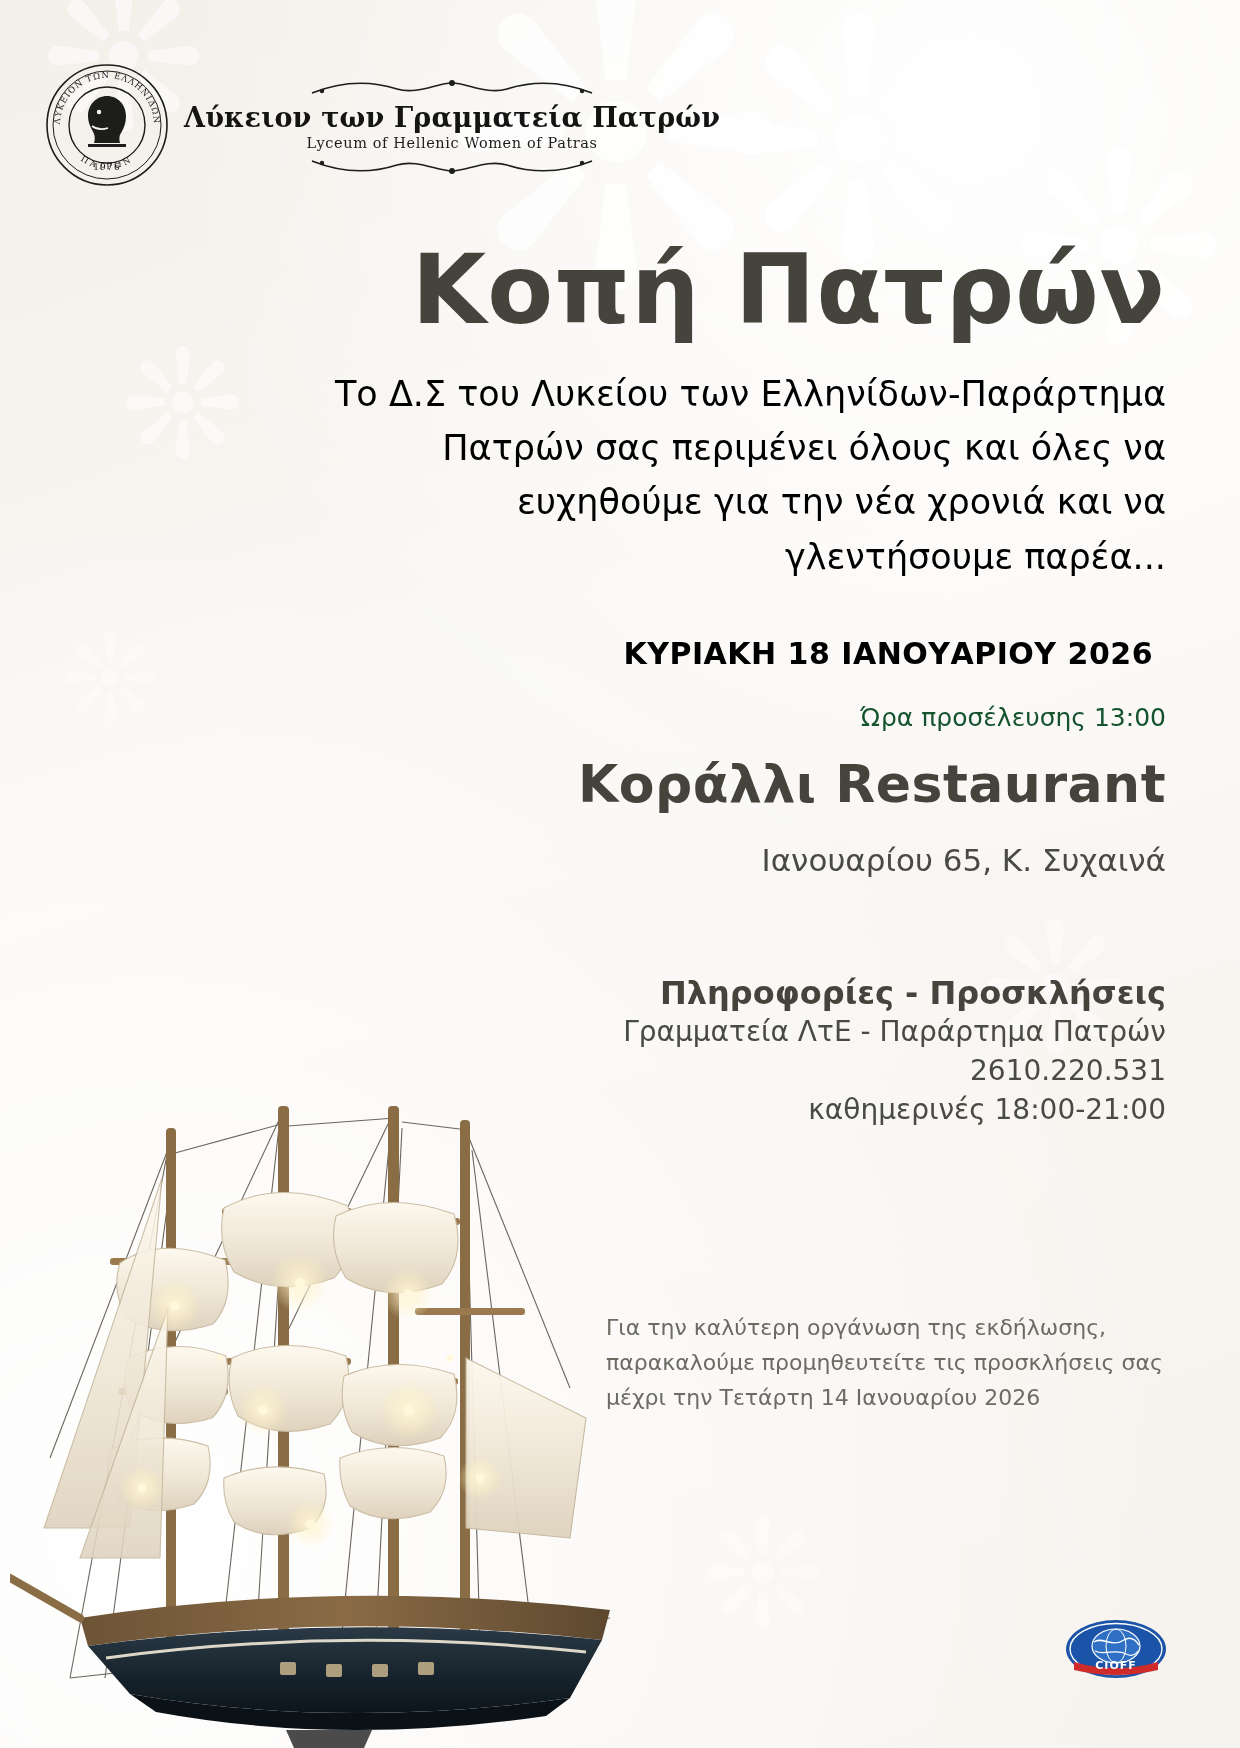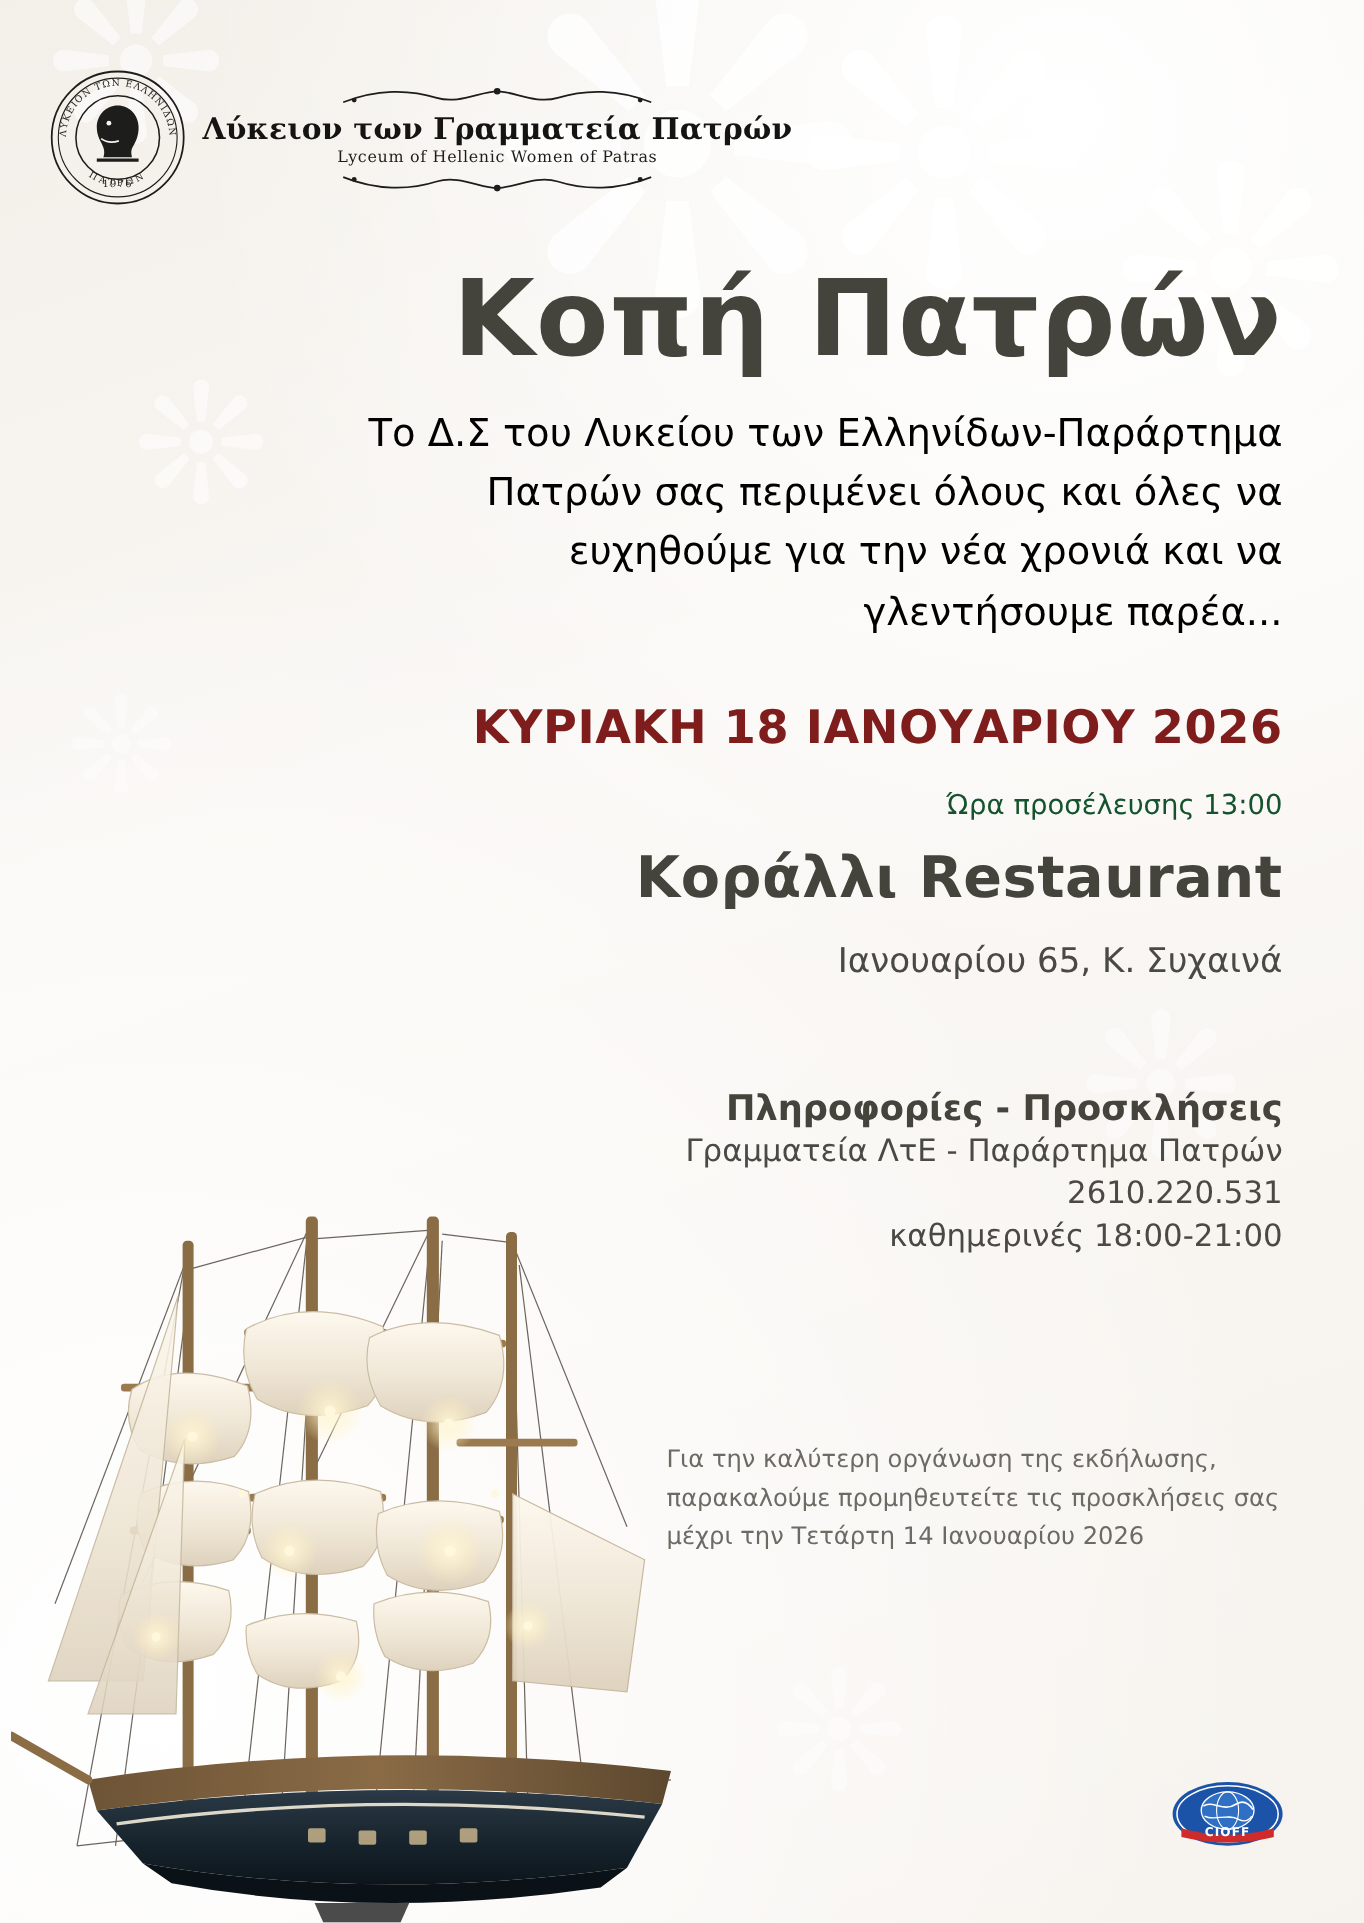--- a/index.html
+++ b/index.html
@@ -108,25 +108,25 @@
     margin: 0 0 26px 0;
   }
   .lede {
     font-size: 35px;
     line-height: 1.55;
     color: #000000;
     margin: 0 0 52px 0;
     font-weight: 400;
   }
   .date {
-    font-size: 42px;
-    font-weight: 700;
-    color: #7f1d1d;
+    font-size: 30px;
+    font-weight: 700;
+    color: #000000;
     letter-spacing: 0.5px;
-    margin: 0 0 32px 0;
+    margin: 0 13px 32px 0;
   }
   .time {
     font-size: 25px;
     color: #14532d;
     margin: 0 0 22px 0;
   }
   .venue {
     font-size: 52px;
     font-weight: 700;
     color: #44443c;

